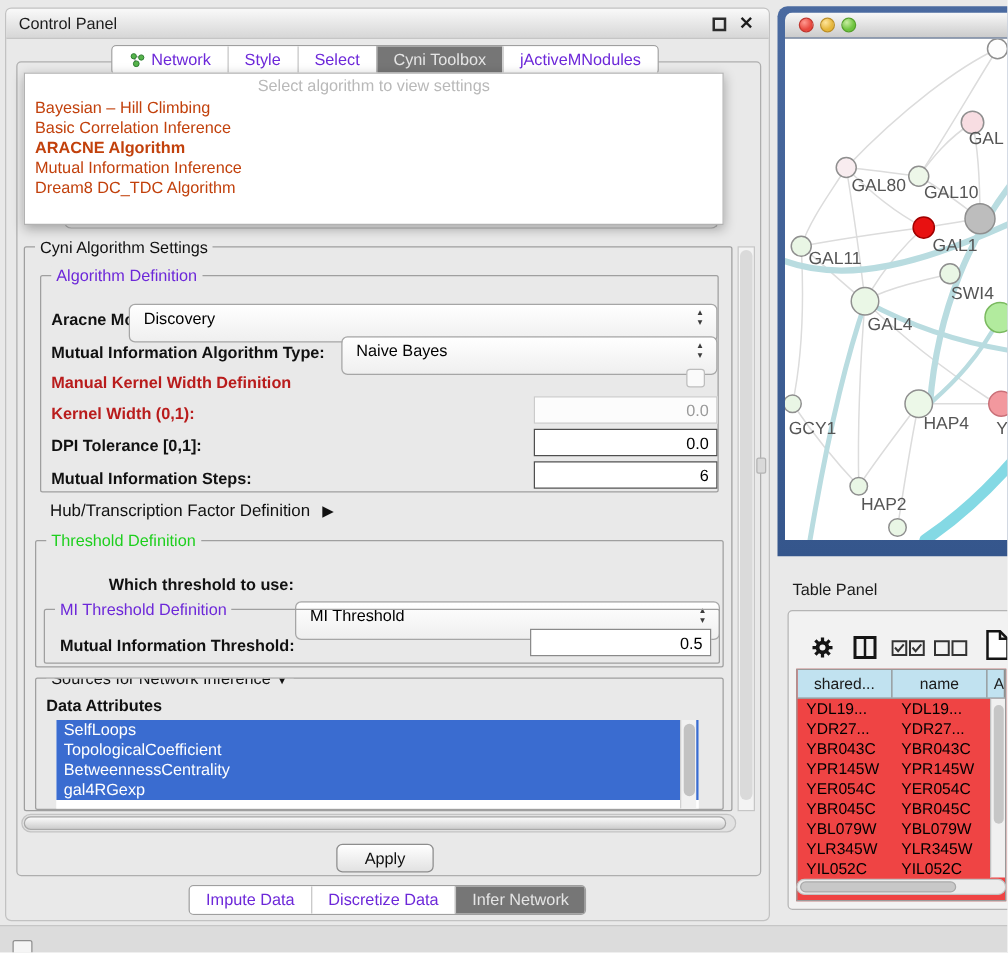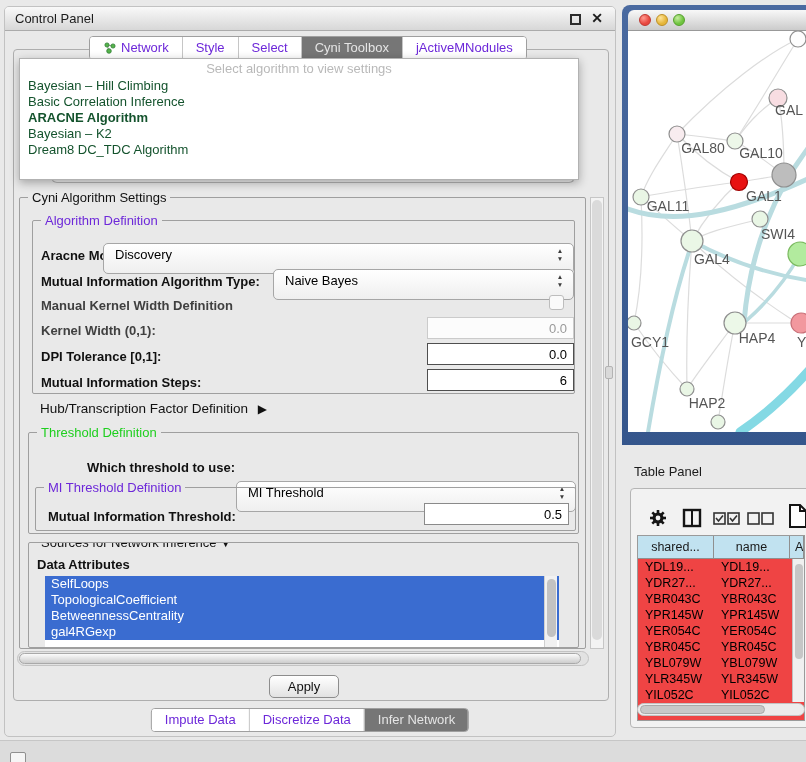--- a/index.html
+++ b/index.html
@@ -18,33 +18,33 @@
   .tabbar { position:absolute; display:flex; height:24px; border:1px solid #9f9f9f; border-radius:4px; background:#fff; overflow:hidden; }
   .tab { padding:0 13px; line-height:22px; font-size:13px; background:#fff; color:#6d28d9; display:flex; align-items:center; gap:5px; border-left:1px solid #c6c6c6; white-space:nowrap; }
   .tab:first-child { border-left:none; }
   .tab.sel { background:#767676; color:#e5e5e5; }
   #top-tabs { left:84px; top:29px; }
   #bottom-tabs { top:701px; left:50%; transform:translateX(-50%); }
 
   
   #algo-popup { position:absolute; left:14px; top:51px; width:560px; height:122px; background:#fff; border:1px solid #b2b2b2; box-shadow:0 3px 9px rgba(0,0,0,.3); z-index:10; }
   #algo-popup .ph { height:19px; line-height:19px; text-align:center; color:#b9b9b9; font-size:13px; }
-  .dd-item { height:16px; line-height:16px; padding-left:8px; font-size:13px; color:#14532d; }
+  .dd-item { height:16px; line-height:16px; padding-left:8px; font-size:13px; color:#c2410c; }
   .dd-item.bold { font-weight:bold; }
 
   #behind-sliver { position:absolute; left:46px; top:167px; width:524px; height:9px; background:#efefef; border:1px solid #b5b5b5; border-top:none; border-radius:0 0 6px 6px; }
 
   
   .group { position:absolute; border:1px solid #9f9f9f; border-radius:2px; }
   .gtitle { position:absolute; top:-8px; left:8px; background:#e9e9e9; padding:0 4px; font-size:13px; white-space:nowrap; }
   .t-blue { color:#6d28d9; }
   .t-green { color:#1ecf1e; }
 
   .lbl { position:absolute; font-weight:bold; font-size:13px; white-space:nowrap; }
-  .lbl.dis { color:#404040; }
+  .lbl.dis { color:#b91c1c; }
   .plain { font-weight:normal; }
 
   .combo { position:absolute; height:31px; border:1px solid #a6a6a6; border-radius:5px; background:linear-gradient(#ffffff,#efefef); line-height:21px; padding-left:11px; font-size:13px; color:#000; }
   .steppers { position:absolute; right:8px; top:3px; width:10px; text-align:center; color:#3c3c3c; }
   .steppers span { display:block; font-size:6.5px; line-height:8px; }
 
   .field { position:absolute; height:22px; border:1px solid #8a8a8a; background:#fff; text-align:right; padding:0 6px; font-size:13px; font-family:"Liberation Sans",sans-serif; color:#000; }
   .field.strong { border-color:#4f4f4f; }
   .field.dis { border-color:#cbcbcb; color:#9a9a9a; background:#fcfcfc; }
 
@@ -55,21 +55,21 @@
   .sel-item { height:16px; line-height:16px; background:#3a6cd0; color:#fff; padding-left:6px; font-size:13px; }
   #attr-scroll { position:absolute; left:499px; top:0; width:13px; height:71px; background:#f1f1f1; border-left:1px solid #d0d0d0; }
   #attr-thumb { position:absolute; left:2px; top:3px; width:9px; height:58px; background:#c2c2c2; border-radius:5px; }
 
   
   #settings-vscroll { position:absolute; left:585px; top:190px; width:14px; height:452px; background:#f3f3f3; border:1px solid #c6c6c6; }
   #settings-vthumb { position:absolute; left:1px; top:2px; width:10px; height:440px; background:#dadada; border-radius:6px; }
   #cp-hscroll { position:absolute; left:12px; top:644px; width:572px; height:15px; background:#e2e2e2; border:1px solid #c3c3c3; border-radius:8px; }
   #cp-hthumb { position:absolute; left:1px; top:1px; width:562px; height:11px; background:linear-gradient(#fbfbfb,#cdcdcd); border:1px solid #a9a9a9; border-radius:7px; }
 
-  #apply-btn { position:absolute; left:264px; top:668px; width:70px; height:23px; border:1px solid #8d8d8d; border-radius:5px; background:linear-gradient(#ffffff,#e2e2e2); text-align:center; line-height:21px; font-size:13px; }
+  #apply-btn { position:absolute; left:264px; top:668px; width:78px; height:23px; border:1px solid #8d8d8d; border-radius:5px; background:linear-gradient(#ffffff,#e2e2e2); text-align:center; line-height:21px; font-size:13px; }
 
   
   #netwin { position:absolute; left:622px; top:5px; width:190px; height:440px; background:linear-gradient(#4a6aa0,#35568c); border-radius:8px 0 0 0; }
   #net-titlebar { position:absolute; left:6px; top:5px; width:184px; height:21px; background:linear-gradient(#f8f8f8,#cbcbcb); border-bottom:1px solid #999; border-radius:6px 0 0 0; display:flex; align-items:center; gap:5px; padding-left:11px; }
   .light { width:12px; height:12px; border-radius:50%; }
   #light-red { background:radial-gradient(circle at 35% 30%, #ff9a90, #e8483f 60%); border:1px solid #c0362e; }
   #light-yellow { background:radial-gradient(circle at 35% 30%, #ffe49a, #e5b63a 60%); border:1px solid #bd8f25; }
   #light-green { background:radial-gradient(circle at 35% 30%, #c7eda0, #6fc43f 60%); border:1px solid #55a02c; }
   #net-canvas { position:absolute; left:6px; top:26px; width:184px; height:401px; background:#fff; overflow:hidden; }
 
@@ -237,21 +237,21 @@
       <div class="tab sel">
           <span>Infer Network</span>
         </div>
     </div>
 
     <div id="algo-popup">
       <div class="ph">Select algorithm to view settings</div>
       <div class="dd-item">Bayesian – Hill Climbing</div>
       <div class="dd-item">Basic Correlation Inference</div>
       <div class="dd-item bold">ARACNE Algorithm</div>
-      <div class="dd-item">Bayesian – K2</div>
+      <div class="dd-item">Mutual Information Inference</div>
       <div class="dd-item">Dream8 DC_TDC Algorithm</div>
     </div>
   </div>
 
   <div id="split-handle"></div>
 
   <div id="netwin">
     <div id="net-titlebar">
       <span class="light" id="light-red"></span>
       <span class="light" id="light-yellow"></span>

